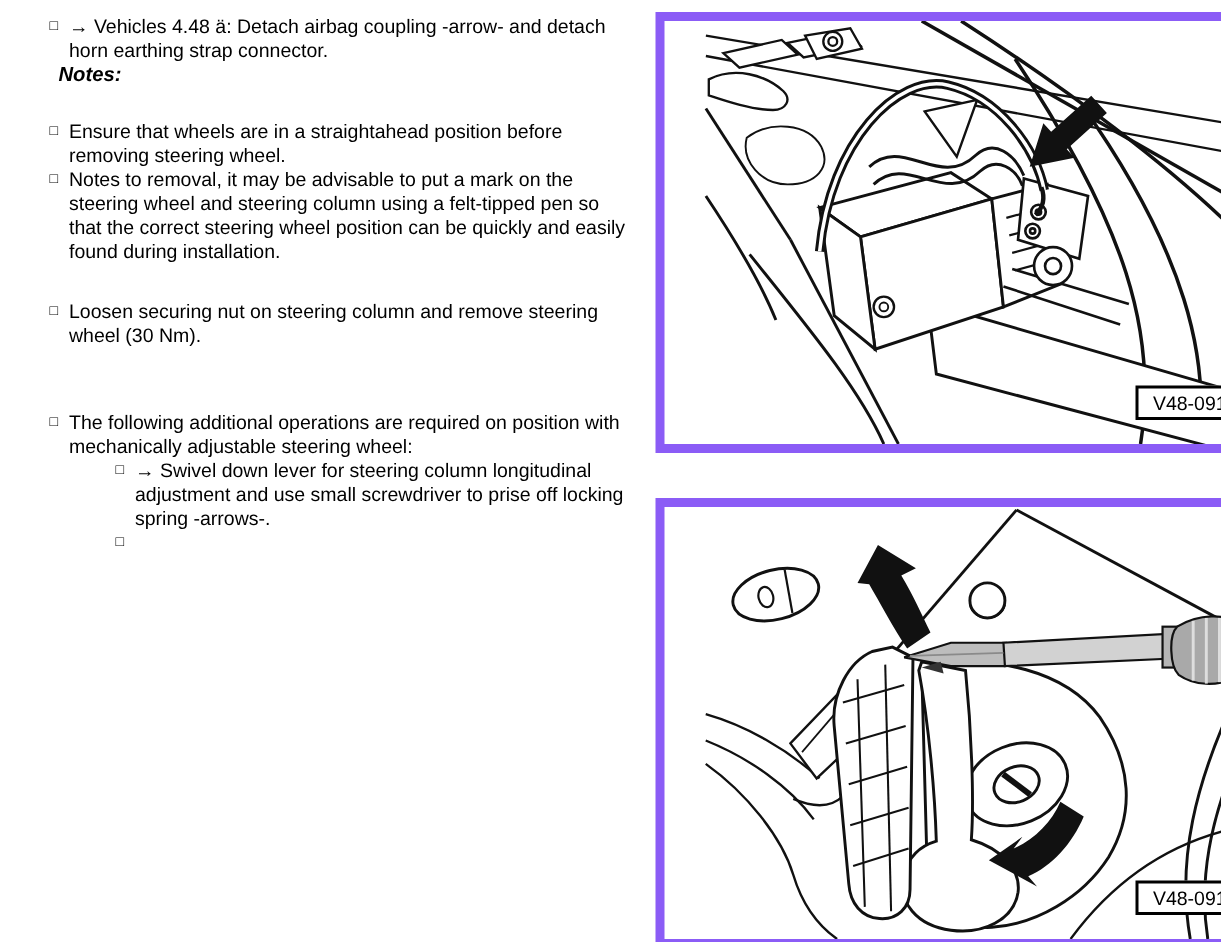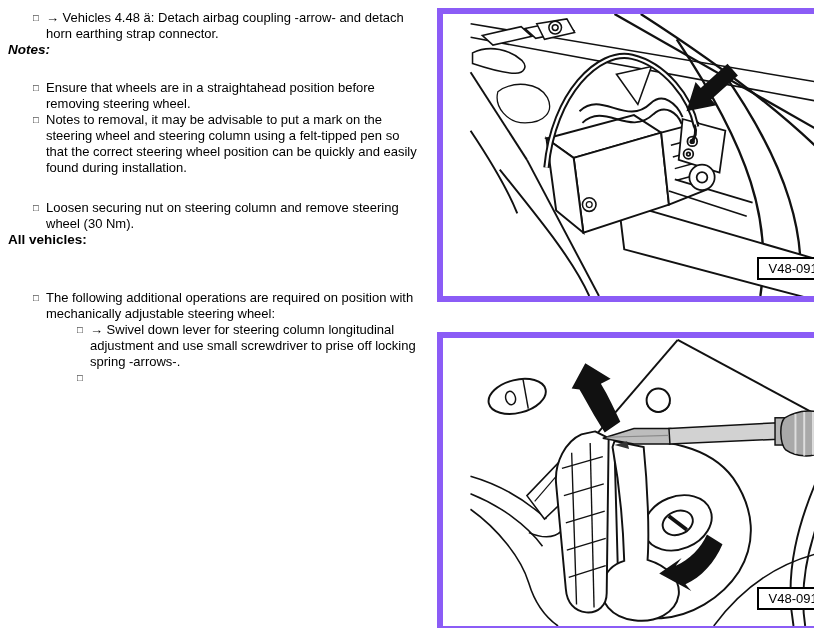--- a/index.html
+++ b/index.html
@@ -19,21 +19,21 @@
   .l2 { margin-left:69px; }
   .mt6  { margin-top:6px; }
   .mt20 { margin-top:20px; }
   .mt22 { margin-top:22px; }
   .mt24 { margin-top:24px; }
   .mt16 { margin-top:16px; }
   .mt42 { margin-top:42px; }
   .section-heading {
     margin:0; font-size:13.5px; font-weight:bold; line-height:16px;
   }
-  .italic { font-style:italic; }
+  .italic { font-style:italic;margin-left:31px; }
   .fig {
     position:absolute; left:437px; width:426px;
     border:6px solid #8b5cf6; background:#fff; box-sizing:border-box;
   }
   #fig1 { top:8px;  height:294px; }
   #fig2 { top:332px; height:300px; }
   .fig svg { display:block; width:100%; height:100%; }
   .fig-label {
     position:absolute; right:20px; bottom:16px;
     border:2px solid #000; background:#fff;
@@ -62,21 +62,20 @@
     <div class="li l1">
       <span class="bullet">□</span>
       <span>Notes to removal, it may be advisable to put a mark on the steering wheel and steering column using a felt-tipped pen so that the correct steering wheel position can be quickly and easily found during installation.</span>
     </div>
 
     <div class="li l1 mt24">
       <span class="bullet">□</span>
       <span>Loosen securing nut on steering column and remove steering wheel (30 Nm).</span>
     </div>
 
-    <h3 class="section-heading mt16">All vehicles:</h3>
 
     <div class="li l1 mt42">
       <span class="bullet">□</span>
       <span>The following additional operations are required on position with mechanically adjustable steering wheel:</span>
     </div>
 
     <div class="li l2">
       <span class="bullet">□</span>
       <span>→ Swivel down lever for steering column longitudinal adjustment and use small screwdriver to prise off locking spring -arrows-.</span>
     </div>

